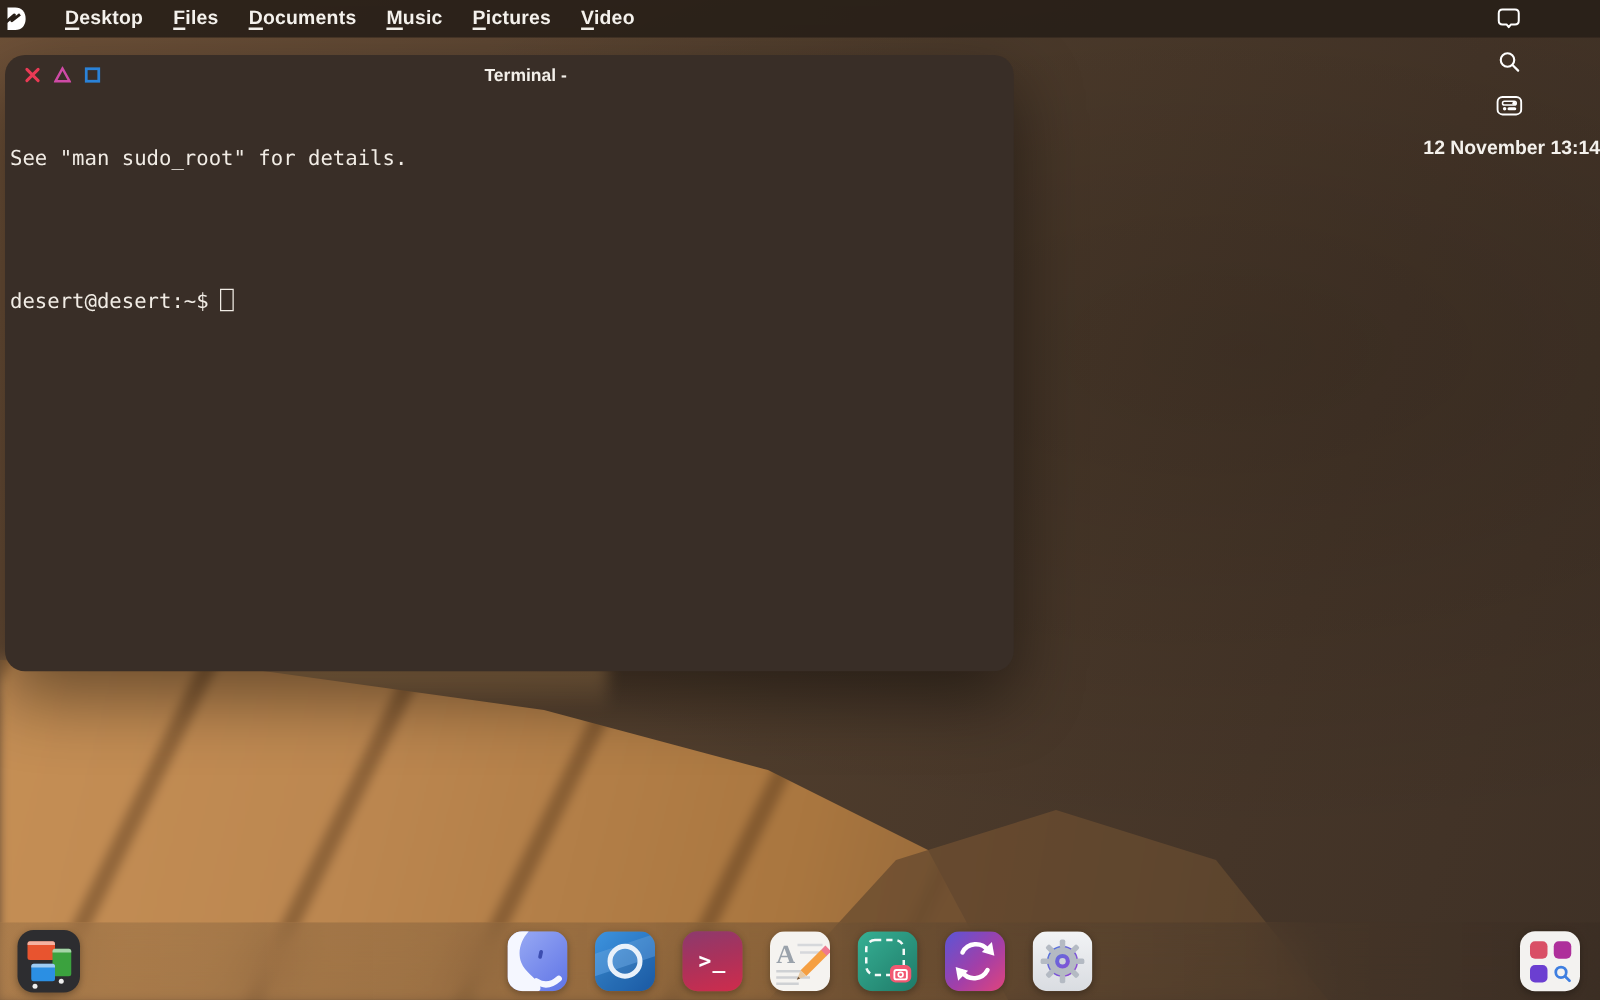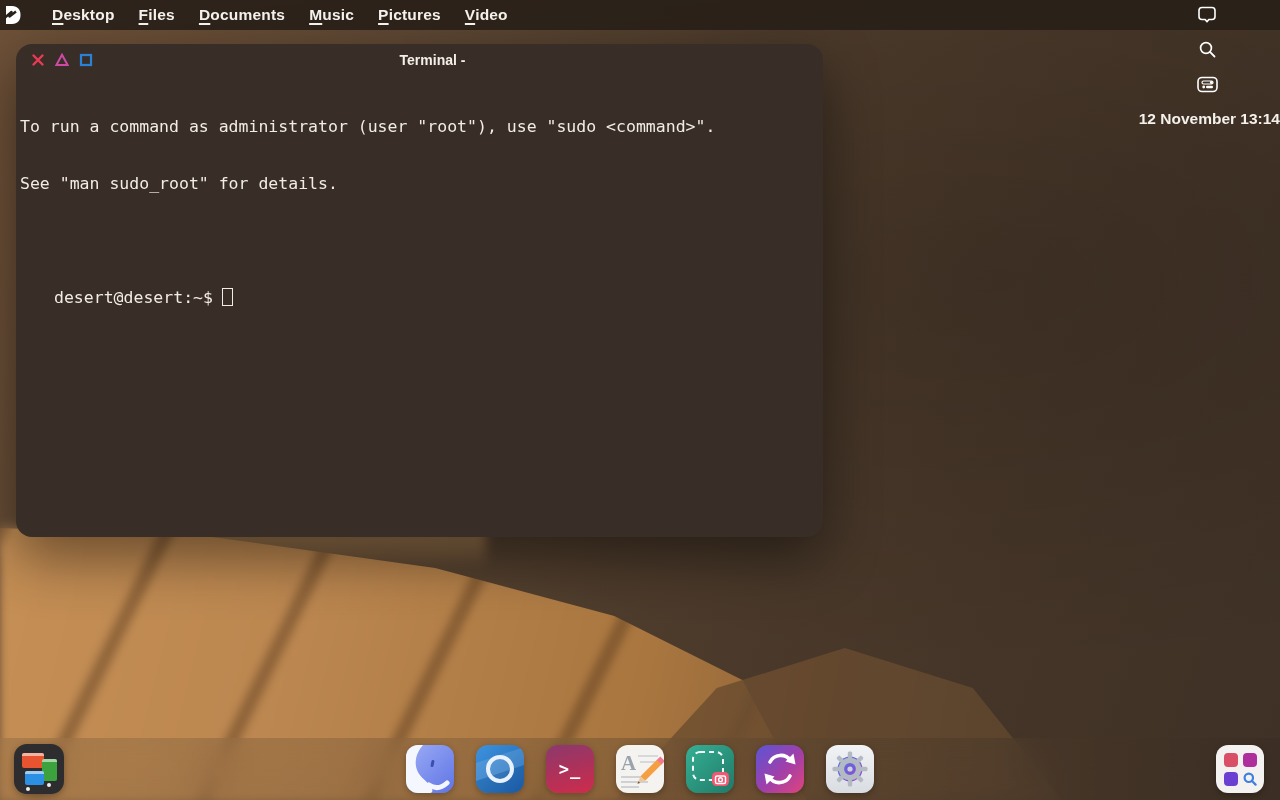--- a/index.html
+++ b/index.html
@@ -34,30 +34,30 @@
   .menubar-left { display:flex; align-items:center; gap:24px; }
   .logo { width:24px; height:24px; display:flex; align-items:center; justify-content:center; margin-right:4px; }
   .menu-item { font-size:15.5px; font-weight:600; letter-spacing:.2px; cursor:default; }
   .menu-item u { text-decoration:underline; text-underline-offset:3px; text-decoration-thickness:1.5px; }
   .menubar-right { margin-left:auto; display:flex; align-items:center; gap:17px;flex-direction:column; }
   .kbd-layout { font-size:18px; font-weight:700; }
   .tray-icon { display:flex; align-items:center; }
   .clock { font-size:15.5px; font-weight:600; margin-left:4px; white-space:nowrap; }
 
   
-  .terminal { position:absolute; left:16px; top:44px; width:807px; height:493px; z-index:20;
+  .terminal { position:absolute; left:4px; top:44px; width:807px; height:493px; z-index:20;
     background:#392e27; border-radius:16px; box-shadow:0 22px 55px rgba(0,0,0,0.45); }
   .titlebar { position:relative; height:32px; display:flex; align-items:center; justify-content:center; }
   .win-controls { position:absolute; left:14px; top:0; height:100%; display:flex; align-items:center; gap:9px; }
   .win-btn { width:15px; height:15px; display:flex; align-items:center; justify-content:center; cursor:pointer; }
   .win-title { font-size:14px; font-weight:600; color:#f3efe9; padding-left:26px; }
   .term-body { padding:3px 4px; font-family:"DejaVu Sans Mono","Liberation Mono",monospace;
     font-size:16.5px; line-height:19px; color:#f1ece5; white-space:pre; }
   .term-line { height:19px; }
-  .prompt-row { height:19px; display:flex; align-items:flex-start;margin-left:34px; }
+  .prompt-row { height:19px; display:flex; align-items:flex-start; }
   .cursor { display:inline-block; width:11px; height:18px; border:1.5px solid #f1ece5;
     margin-left:9px; background:transparent; }
 
   
   .dock { position:absolute; left:0; right:0; bottom:0; height:62px; z-index:40;
     background:linear-gradient(90deg, rgba(151,111,69,0.50) 0%, rgba(122,90,57,0.48) 40%, rgba(77,59,43,0.55) 75%, rgba(58,45,35,0.60) 100%);
     backdrop-filter: blur(18px); }
   .dock-left { position:absolute; left:14px; top:6px; }
   .dock-center { position:absolute; left:50%; transform:translateX(-50%); top:7px; display:flex; gap:22px; }
   .dock-right { position:absolute; right:16px; top:7px; }
@@ -159,21 +159,20 @@
       </span>
       <span class="win-btn">
         <svg width="14" height="14" viewBox="0 0 14 14">
           <rect x="2" y="2" width="10" height="10" fill="none" stroke="#2a82d8" stroke-width="2.2"></rect>
         </svg>
       </span>
     </div>
     <div class="win-title">Terminal -</div>
   </div>
   <div class="term-body">
-    <div class="term-line">To run a command as administrator (user "root"), use "sudo &lt;command&gt;".</div>
     <div class="term-line">See "man sudo_root" for details.</div>
     <div class="term-line"></div>
     <div class="prompt-row">
       <span>desert@desert:~$</span>
       <span class="cursor"></span>
     </div>
   </div>
 </div>
 
 <div class="dock">

